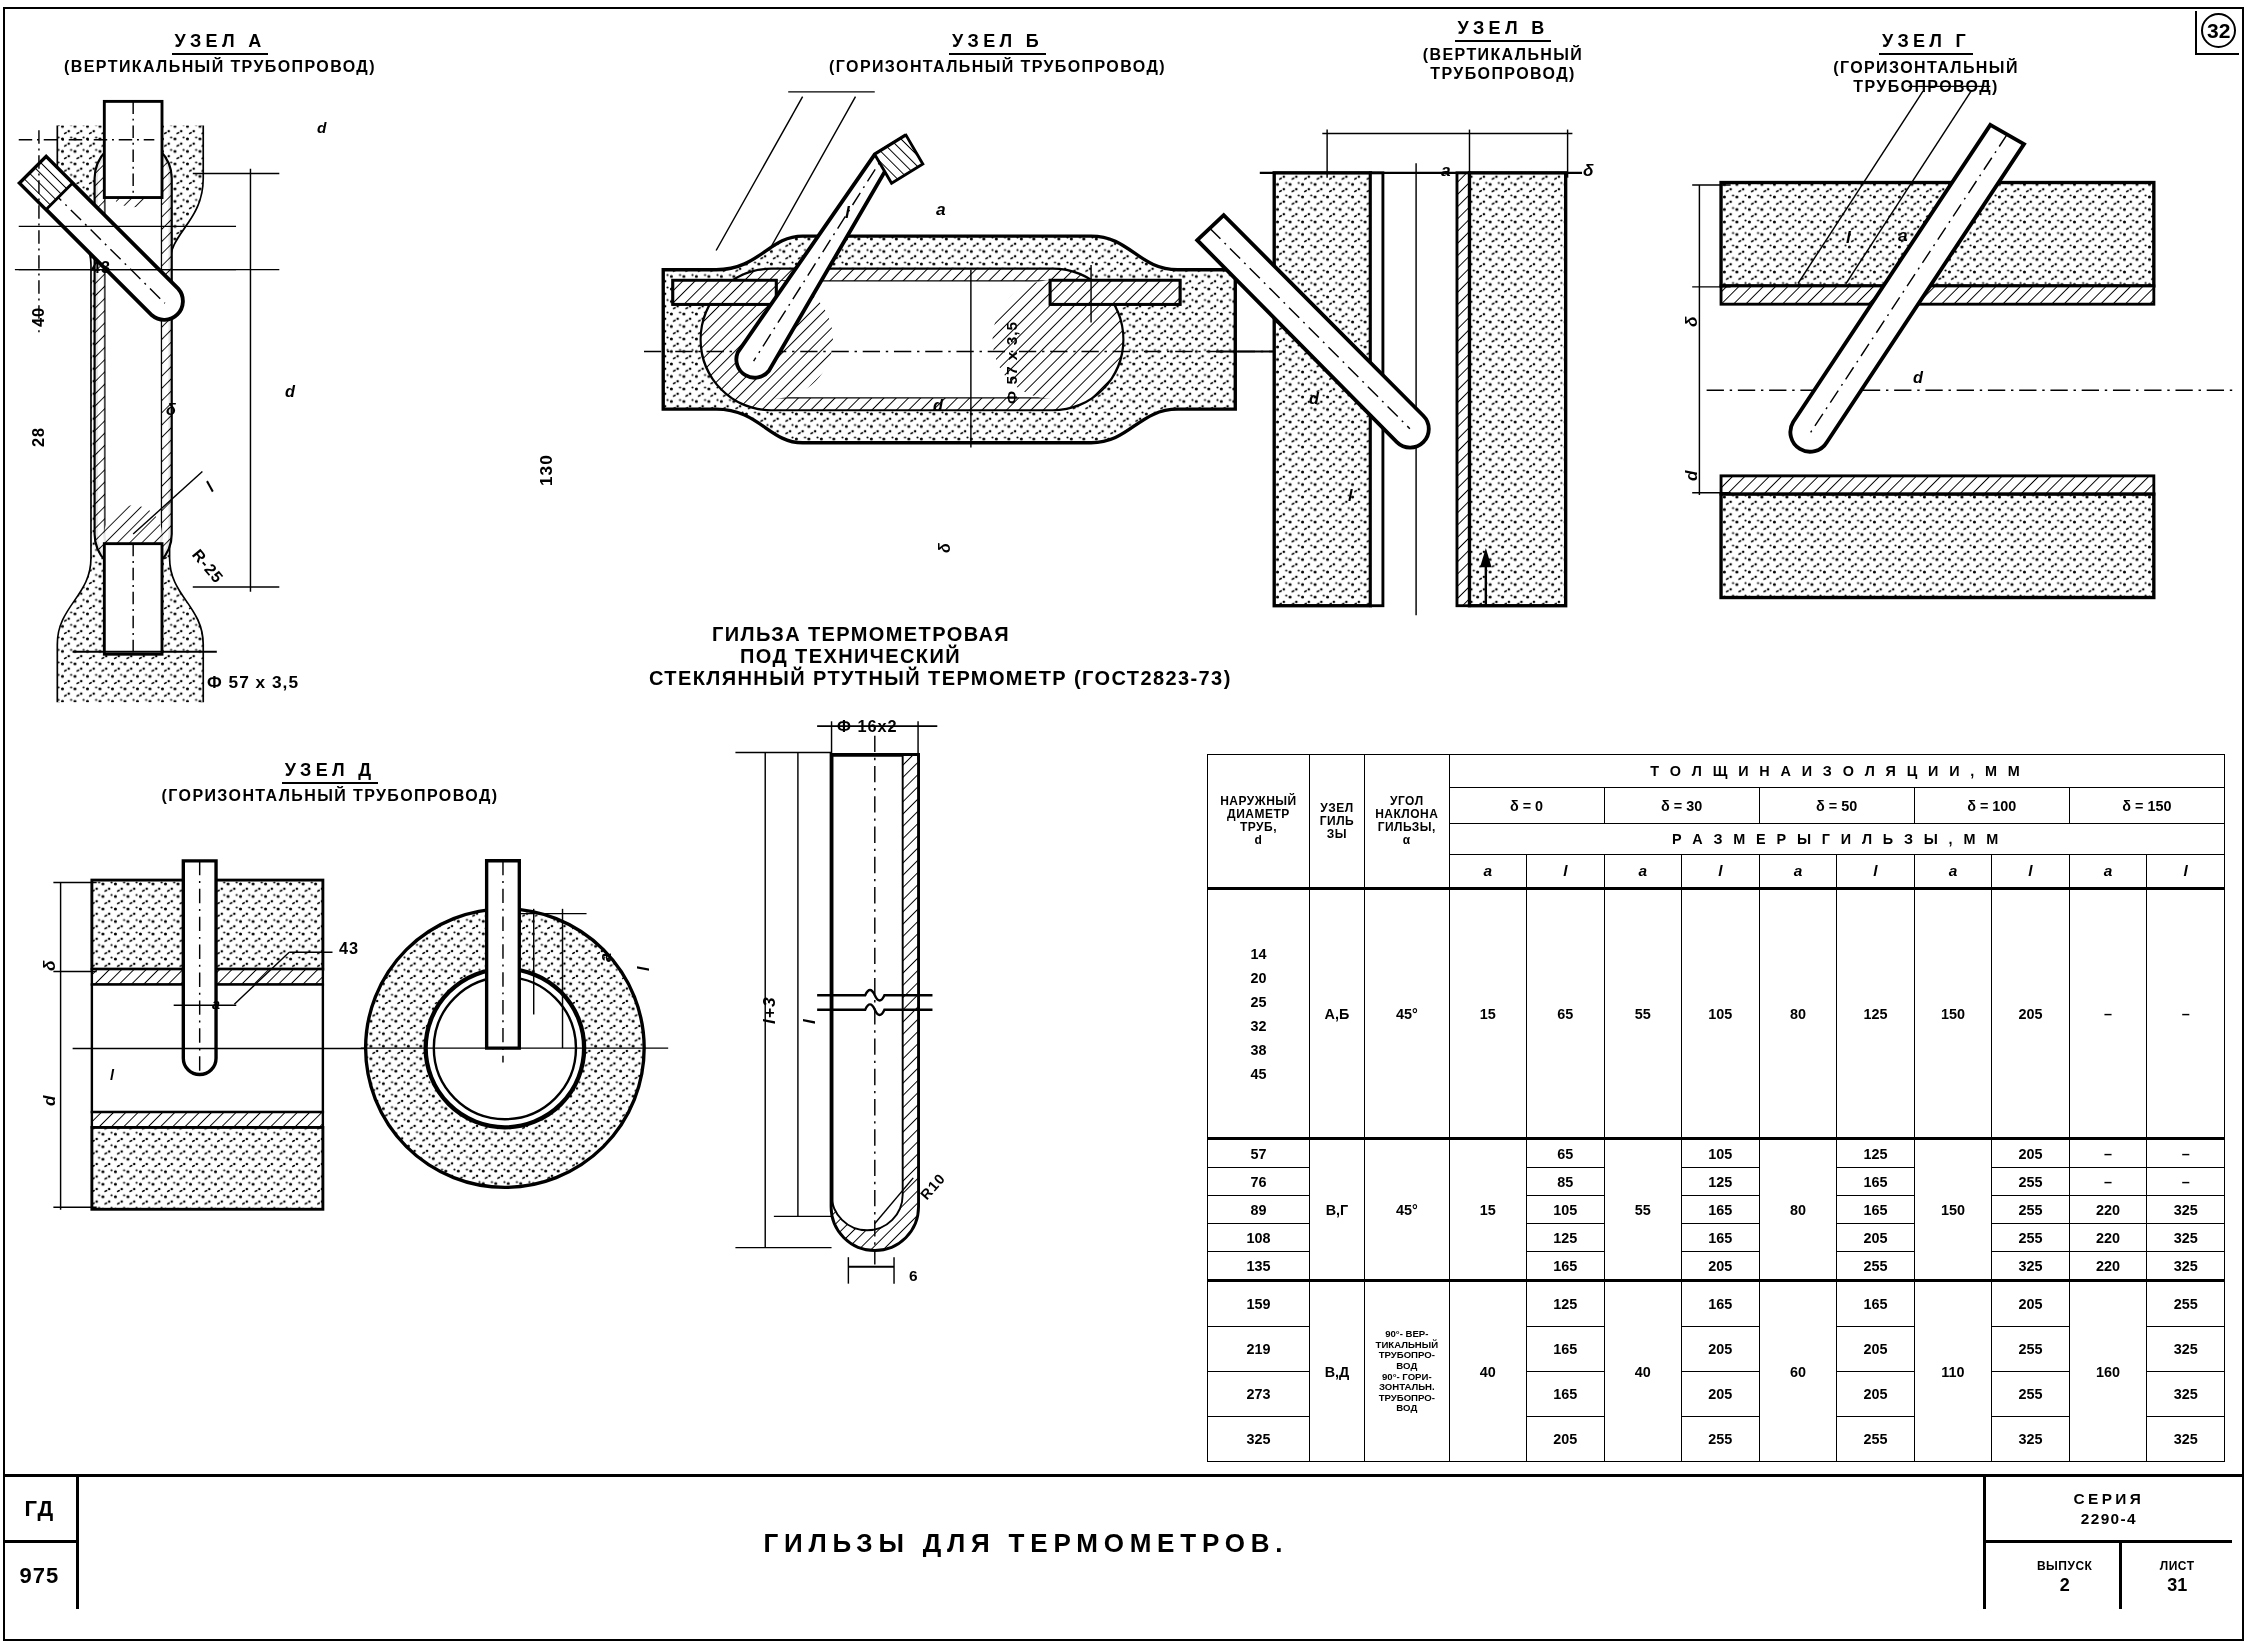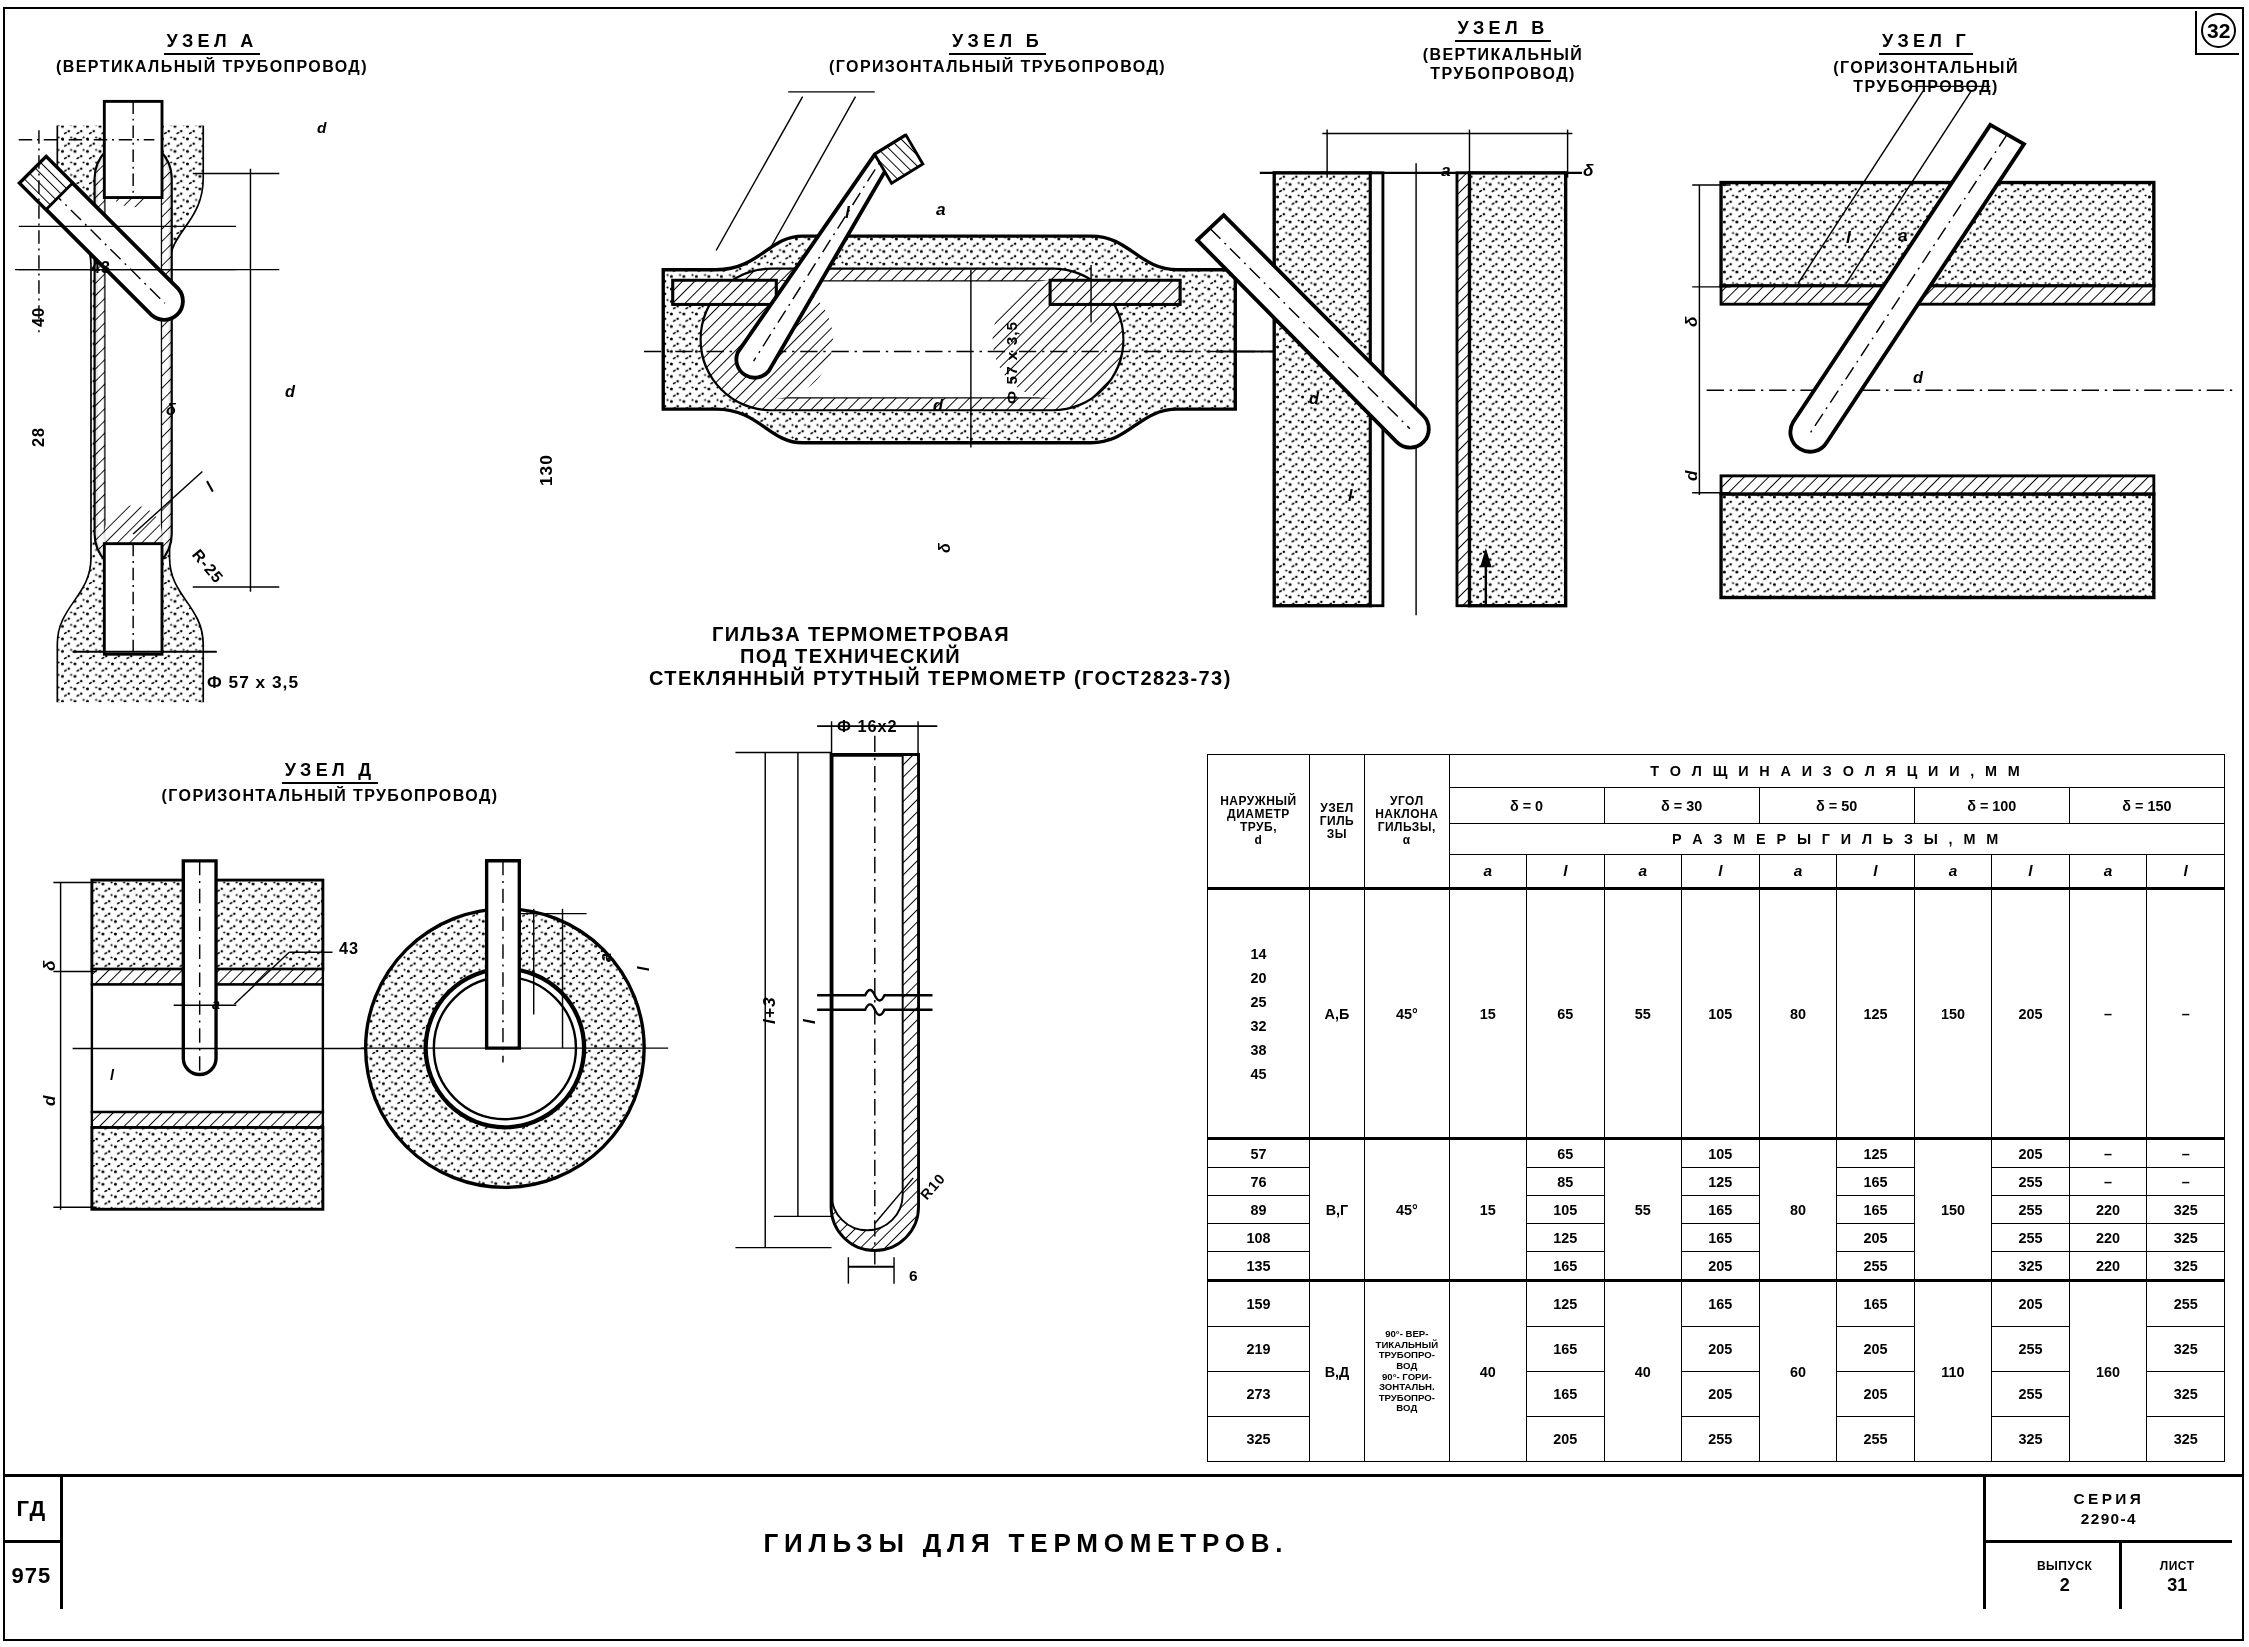--- a/index.html
+++ b/index.html
@@ -47,21 +47,21 @@
   #spec-table .sym{font-size:15.4px;font-style:italic;}
   #spec-table .tiny{font-size:9.6px;line-height:10.6px;letter-spacing:0px;}
   #spec-table .grp{border-top:3.4px solid #000;}
   #spec-table .dcol{width:58px;}
   #spec-table .ncol{width:41px;}
   #spec-table .acol{width:63px;}
   #spec-table .vcol{width:58px;}
 
   
   #title-block{position:absolute;left:2.9px;top:1474px;width:2241px;height:136px;border-top:3.8px solid #000;box-sizing:border-box;}
-  #tb-left{position:absolute;left:0px;top:0px;width:60px;height:132px;border-right:3.4px solid #000;box-sizing:border-box;}
+  #tb-left{position:absolute;left:0px;top:0px;width:76px;height:132px;border-right:3.4px solid #000;box-sizing:border-box;}
   #tb-left .r1{position:absolute;left:0;top:0;width:100%;height:50%;border-bottom:3.4px solid #000;box-sizing:border-box;
                display:flex;align-items:center;justify-content:center;font-size:22px;font-weight:bold;letter-spacing:1px;}
   #tb-left .r2{position:absolute;left:0;bottom:0;width:100%;height:50%;
                display:flex;align-items:center;justify-content:center;font-size:22px;font-weight:bold;letter-spacing:1px;}
   #tb-main{position:absolute;left:54px;top:0;right:249px;height:132px;display:flex;align-items:center;justify-content:center;}
   #tb-main .main-title{font-size:26px;font-weight:bold;letter-spacing:5.8px;text-align:right;}
   #tb-right{position:absolute;right:12px;top:0px;width:249px;height:132px;border-left:3.4px solid #000;box-sizing:border-box;}
   #tb-right .series{position:absolute;left:0;top:0;width:100%;height:50%;border-bottom:3.4px solid #000;box-sizing:border-box;
                     display:flex;flex-direction:column;align-items:center;justify-content:center;line-height:20px;}
   #tb-right .series .s1{font-size:15.4px;font-weight:bold;letter-spacing:3.4px;}
@@ -96,21 +96,21 @@
       </pattern>
     </defs>
   </svg>
 
   <div id="border-outer"></div>
 
   <div id="page-num">
     <div class="circ">32</div>
   </div>
 
-  <div class="node-title" style="left:34px;top:31px;width:356px;">
+  <div class="node-title" style="left:42px;top:31px;width:356px;">
     <span class="t1">УЗЕЛ  А</span>
     <span class="t2">(ВЕРТИКАЛЬНЫЙ  ТРУБОПРОВОД)</span>
   </div>
 
   <div class="node-title" style="left:769px;top:31px;width:457px;">
     <span class="t1">УЗЕЛ  Б</span>
     <span class="t2">(ГОРИЗОНТАЛЬНЫЙ  ТРУБОПРОВОД)</span>
   </div>
 
   <div class="node-title" style="left:1337px;top:18px;width:332px;">

